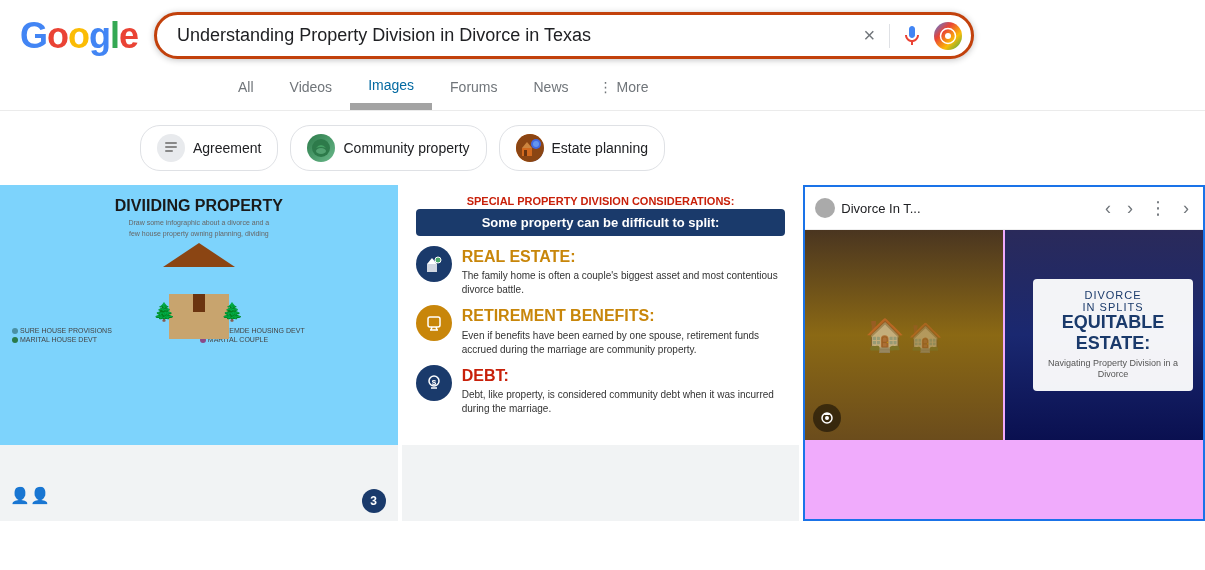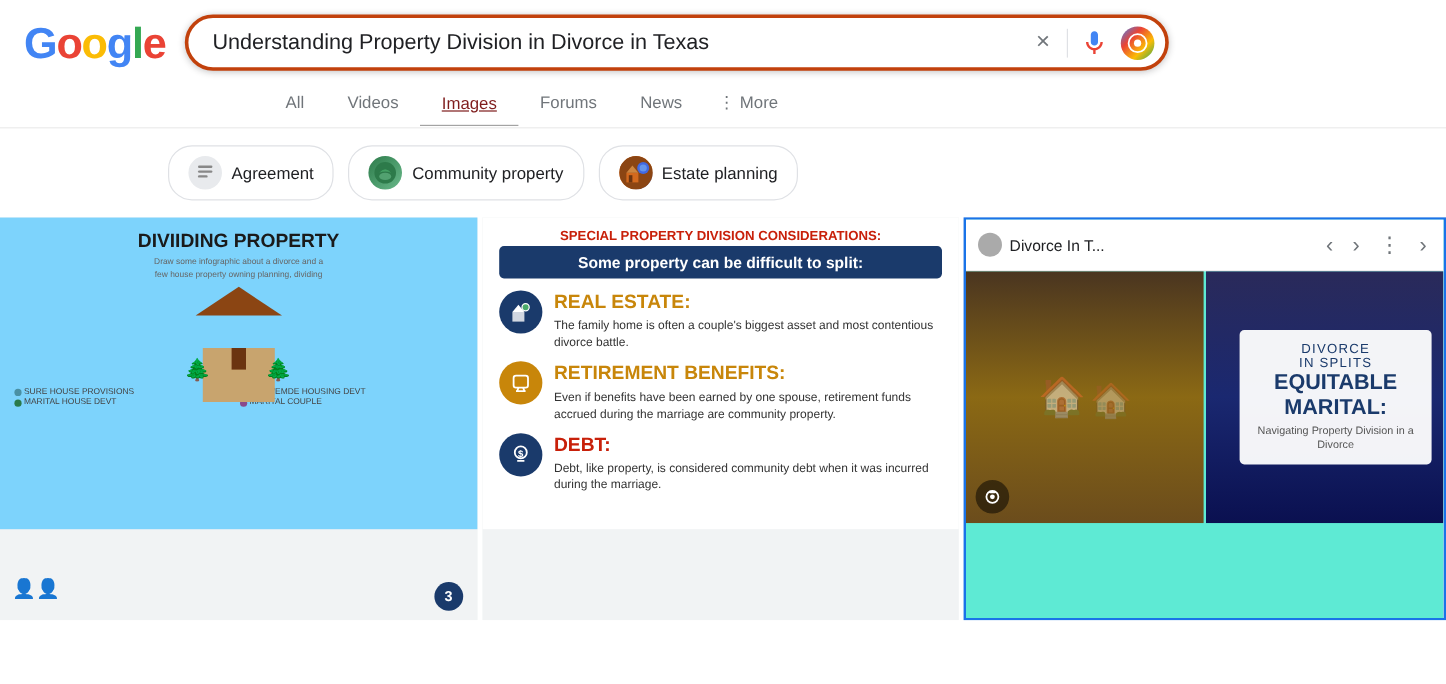--- a/index.html
+++ b/index.html
@@ -103,24 +103,23 @@
       padding: 10px 18px;
       font-size: 14px;
       color: #70757a;
       cursor: pointer;
       text-decoration: none;
       border-bottom: 3px solid transparent;
       white-space: nowrap;
       display: block;
     }
     .nav-tab.active {
-      color: #7f1d1d;
-      border-bottom: 1px solid #a3a3a3;
+      color: #0369a1;
+      border-bottom: 7px solid #a3a3a3;
       font-weight: 500;
-      text-decoration: underline;
     }
     .nav-more-btn {
       display: flex;
       align-items: center;
       gap: 4px;
       padding: 10px 12px;
       font-size: 14px;
       color: #70757a;
       cursor: pointer;
       border-bottom: 3px solid transparent;
@@ -276,21 +275,21 @@
       font-size: 16px;
     }
     .inf2-icon.blue { background: #1a3a6b; }
     .inf2-icon.gold { background: #c8860a; }
     .inf2-text { font-size: 10px; color: #333; line-height: 1.4; }
     .inf2-title-label { color: #c8860a; font-size: 16px; font-weight: 700; margin-bottom: 1px; display: block; }
 
     
     .card3 {
       height: 332px;
-      background: #5eead4;
+      background: #f0abfc;
       position: relative;
       overflow: hidden;
     }
     .card3-top-bar {
       display: flex;
       align-items: center;
       justify-content: space-between;
       padding: 8px 10px;
       background: #fff;
       border-bottom: 1px solid #eee;
@@ -643,21 +642,21 @@
               <circle cx="7" cy="7" r="2" fill="white"></circle>
               <rect x="4" y="2" width="6" height="2" rx="1" fill="white"></rect>
             </svg>
           </div>
         </div>
         <div class="card3-img-right">
           <div class="divorce-texas-box">
             <div class="dt-title">DIVORCE</div>
             <div class="dt-title">IN SPLITS</div>
             <div class="dt-equitable">EQUITABLE</div>
-            <div class="dt-splits">MARITAL:</div>
+            <div class="dt-splits">ESTATE:</div>
             <div class="dt-sub">Navigating Property Division in a Divorce</div>
           </div>
         </div>
       </div>
     </div>
   </div>
 
 </div>
 
 </body></html>

